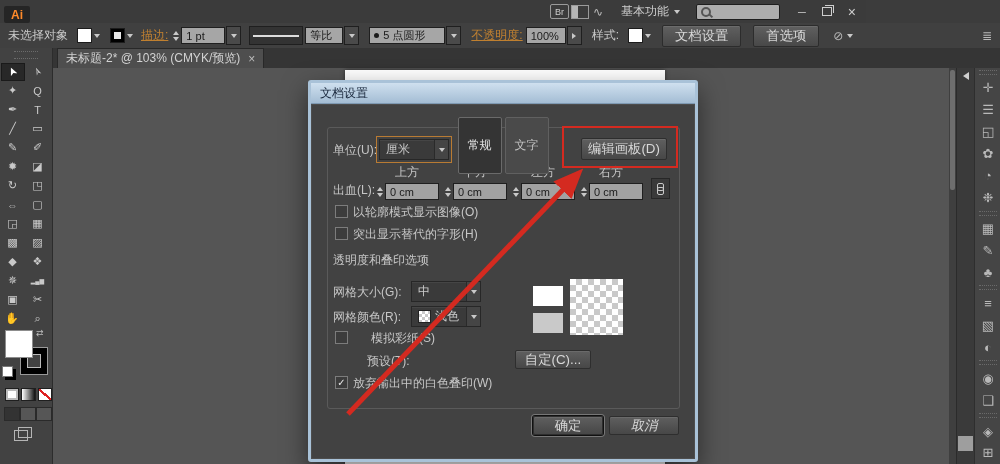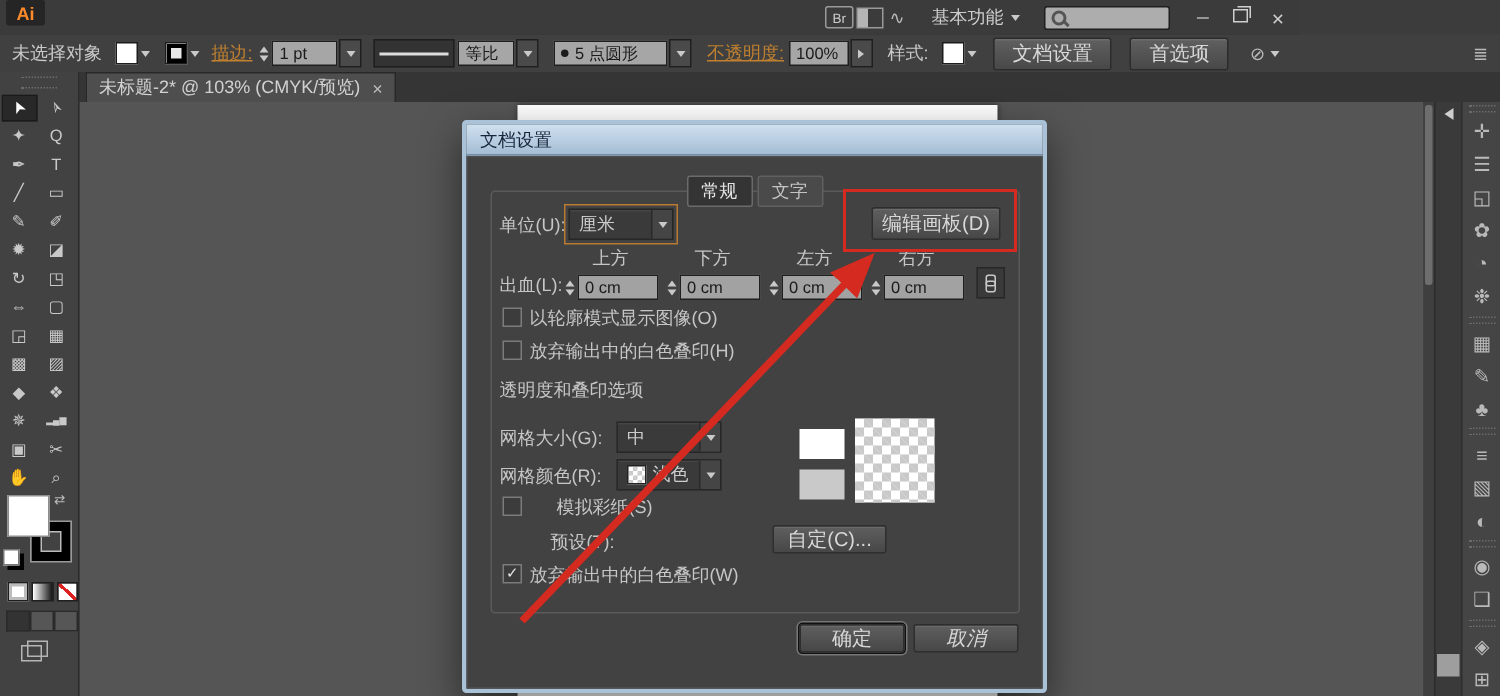--- a/index.html
+++ b/index.html
@@ -1,20 +1,20 @@
 <!DOCTYPE html>
 <html><head>
 <meta charset="utf-8">
 <style>
   html,body{margin:0;padding:0;background:#222;}
   .app{position:relative;width:1000px;height:464px;overflow:hidden;background:#3c3c3c;
        font-family:"Liberation Sans","DejaVu Sans",sans-serif;font-size:12px;color:#cfcfcf;
        -webkit-font-smoothing:antialiased;}
   
-  .menubar{position:absolute;left:0;top:0;width:866px;height:23px;background:#3b3b3b;border-bottom:1px solid #2a2a2a;display:flex;align-items:flex-start;}
+  .menubar{position:absolute;left:0;top:0;width:866px;height:23px;background:#3b3b3b;border-bottom:1px solid #2a2a2a;display:flex;align-items:flex-end;}
   .ai-logo{width:26px;height:17px;margin:0 6px 0 4px;background:#252525;border-radius:2px;color:#ff8a2a;font-weight:bold;font-size:12px;display:flex;align-items:center;justify-content:center;}
   .menus{display:flex;height:23px;}
   .menu-item{padding:0 10px;line-height:23px;color:#d4d4d4;cursor:default;white-space:nowrap;}
   .mb-right{position:absolute;right:0;top:0;height:23px;display:flex;align-items:center;}
   .br-badge{width:17px;height:13px;border:1px solid #9a9a9a;border-radius:2px;font-size:9px;color:#ccc;display:flex;align-items:center;justify-content:center;margin-right:2px;}
   .arrange-icon{width:16px;height:12px;border:1px solid #9a9a9a;background:linear-gradient(to right,#b5b5b5 0 40%,transparent 40%);margin-right:4px;}
   .cslive-icon{color:#b9b9b9;font-size:12px;margin-right:18px;}
   .workspace{display:flex;align-items:center;gap:5px;margin-right:16px;color:#cdcdcd;}
   .searchbox{width:74px;height:14px;background:#adadad;border:1px solid #1e1e1e;border-radius:2px;display:flex;align-items:center;padding:0 4px;gap:4px;margin-right:18px;}
   .mag{width:6px;height:6px;border:2px solid #555;border-radius:50%;position:relative;flex:none;}
@@ -78,21 +78,21 @@
   .rdock-sq{position:absolute;left:1px;top:368px;width:15px;height:15px;background:#9e9e9e;}
   .rdock{position:absolute;left:974px;top:68px;width:26px;height:396px;background:#454545;border-left:1px solid #2e2e2e;display:flex;flex-direction:column;align-items:center;}
   .dock-icon{width:24px;height:22px;display:flex;align-items:center;justify-content:center;color:#b9b9b9;font-size:13px;}
   .dock-sep{width:18px;height:3px;margin:2px 0;border-top:1px dotted #6a6a6a;border-bottom:1px dotted #6a6a6a;}
   
   .dialog{position:absolute;left:308px;top:80px;width:384px;height:376px;border:3px solid #a9c2d8;border-radius:3px;box-shadow:0 10px 26px rgba(0,0,0,.5);background:#424242;z-index:40;}
   .dlg-title{height:20px;background:linear-gradient(#cfe0ef,#a4bdd4);color:#17253a;display:flex;align-items:center;padding:0 9px;font-size:12px;border-bottom:1px solid #7f9ab3;}
   .dlg-content{position:absolute;left:0;top:21px;right:0;bottom:0;background:#424242;box-shadow:inset 0 0 0 1px #4d4d4d;}
   .groupbox{position:absolute;left:16px;top:23px;width:351px;height:280px;border:1px solid #5a5a5a;border-radius:3px;}
   .dlg-tabs{position:absolute;left:0;top:13px;width:100%;display:flex;justify-content:center;gap:3px;z-index:2;}
-  .dlg-tab{padding:1px 9px;border:1px solid #606060;border-radius:2px;background:#4a4a4a;color:#c4c4c4;font-family:Liberation Mono, monospace;}
+  .dlg-tab{padding:19px 9px;border:1px solid #606060;border-radius:2px;background:#4a4a4a;color:#c4c4c4;font-family:Liberation Mono, monospace;}
   .dlg-tab.sel{background:#343434;color:#e3e3e3;border-color:#6a6a6a;}
   .dlabel{position:absolute;color:#c6c6c6;white-space:nowrap;}
   .dd{position:absolute;height:19px;background:#3a3a3a;border:1px solid #272727;box-shadow:inset 0 1px 0 rgba(255,255,255,.06);color:#ccc;display:flex;align-items:center;padding-left:6px;}
   .dd .arr{margin-left:auto;width:13px;align-self:stretch;display:flex;align-items:center;justify-content:center;border-left:1px solid #2a2a2a;background:#454545;}
   .btn{background:linear-gradient(#5f5f5f,#474747);border:1px solid #2e2e2e;border-radius:2px;color:#d8d8d8;display:flex;align-items:center;justify-content:center;box-shadow:inset 0 1px 0 rgba(255,255,255,.08);position:absolute;white-space:nowrap;}
   .btn.default{box-shadow:inset 0 1px 0 rgba(255,255,255,.08),0 0 0 1px #111,0 0 0 2px #777;}
   .bleed-col{position:absolute;width:64px;top:60px;}
   .bleed-col .bl{display:block;text-align:center;color:#c6c6c6;margin-bottom:2px;}
   .bleed-row{display:flex;align-items:center;}
   .fieldbox{background:#a2a2a2;color:#1b1b1b;border:1px solid #1f1f1f;height:15px;display:flex;align-items:center;padding:0 4px;font-size:11px;flex:1;}
@@ -401,21 +401,21 @@
           </div>
         </div>
       <div class="chainbtn">
           <span class="chain"></span>
         </div>
 
       <span class="cbox" style="left:24px;top:101px;"></span>
       <span class="dlabel" style="left:42px;top:100px;text-align:right;">以轮廓模式显示图像(O)</span>
 
       <span class="cbox" style="left:24px;top:123px;"></span>
-      <span class="dlabel" style="left:42px;top:122px;">放弃输出中的白色叠印(H)</span>
+      <span class="dlabel" style="left:42px;top:122px;">突出显示替代的字形(H)</span>
 
       <span class="dlabel" style="left:22px;top:148px;">透明度和叠印选项</span>
 
       <span class="dlabel" style="left:22px;top:180px;">网格大小(G):</span>
       <div class="dd" style="left:100px;top:177px;width:62px;">
         <span>中</span>
         <span class="arr">
             <span class="tri-down"></span>
           </span>
       </div>

